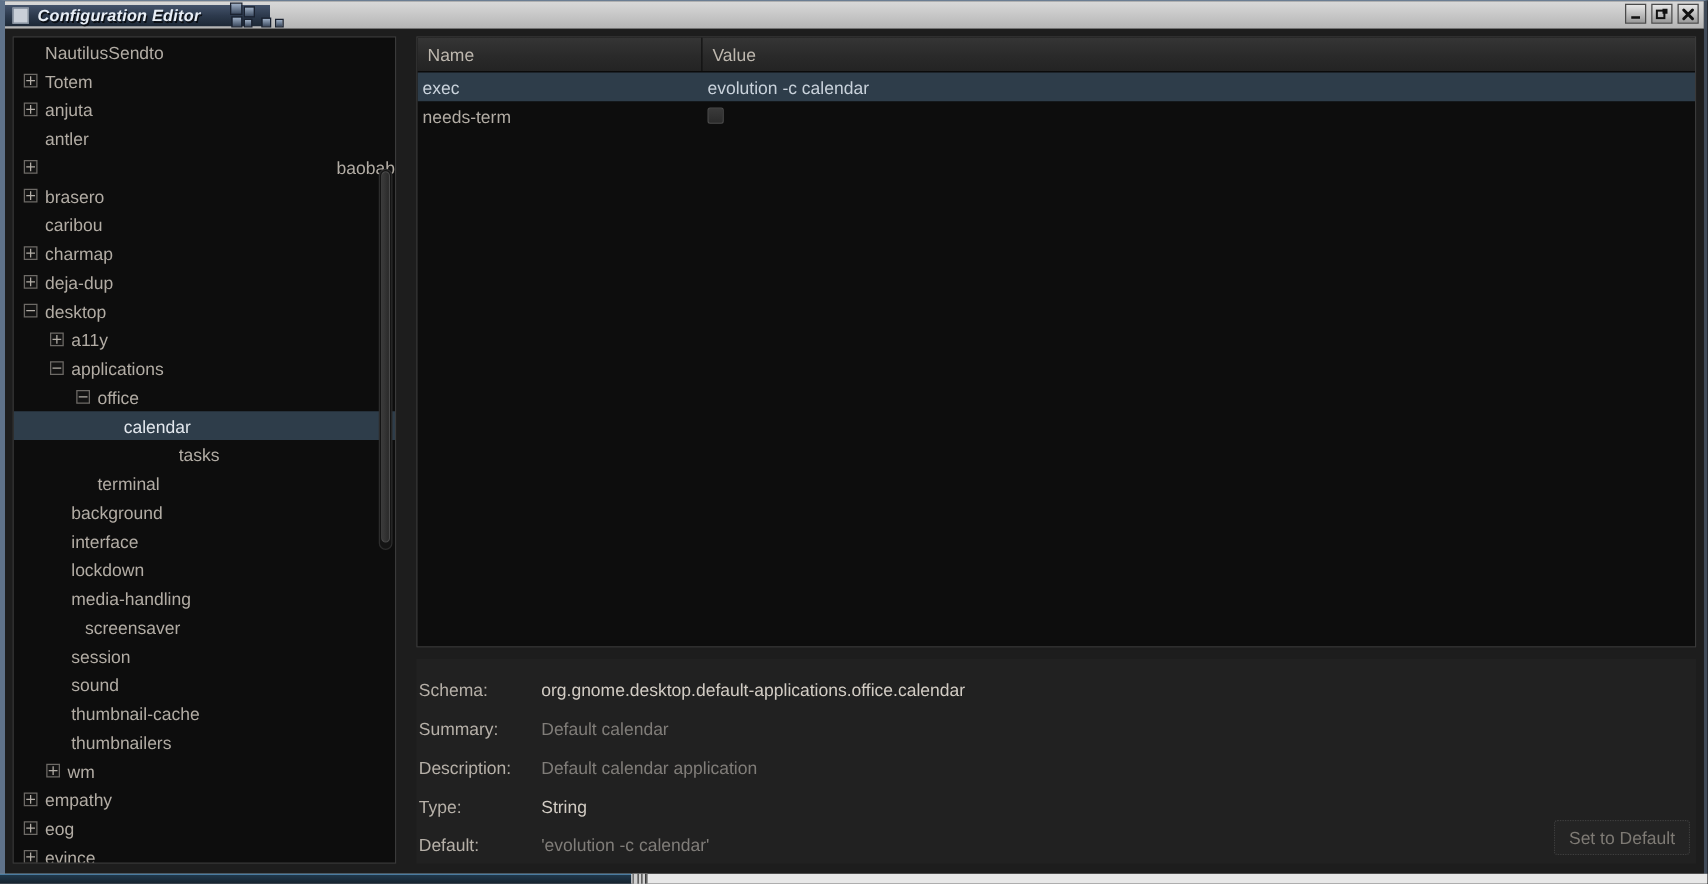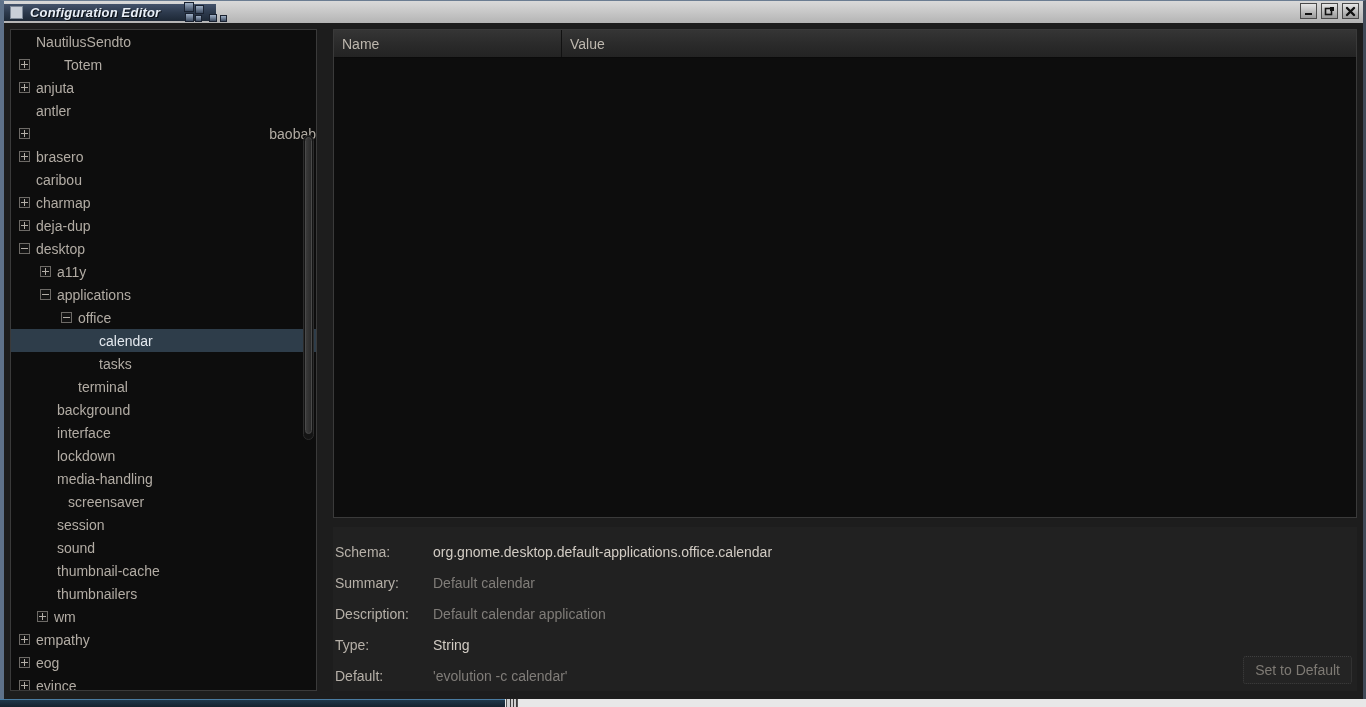--- a/index.html
+++ b/index.html
@@ -239,21 +239,21 @@
   </div>
 
   <div id="content">
 
     <div id="tree-pane">
       <div id="tree-list">
           <div class="tree-row" style="padding-left: 8px;">
             <span class="expander none"></span>
             <span>NautilusSendto</span>
           </div>
-          <div class="tree-row" style="padding-left: 8px; gap: 28px;">
+          <div class="tree-row" style="padding-left: 8px;">
             <span class="expander plus"></span>
             <span>Totem</span>
           </div>
           <div class="tree-row" style="padding-left: 8px;">
             <span class="expander plus"></span>
             <span>anjuta</span>
           </div>
           <div class="tree-row" style="padding-left: 8px;">
             <span class="expander none"></span>
             <span>antler</span>
@@ -291,21 +291,21 @@
             <span>applications</span>
           </div>
           <div class="tree-row" style="padding-left: 50px;">
             <span class="expander minus"></span>
             <span>office</span>
           </div>
           <div class="tree-row selected" style="padding-left: 71px;">
             <span class="expander none"></span>
             <span>calendar</span>
           </div>
-          <div class="tree-row" style="padding-left: 71px;">
+          <div class="tree-row" style="padding-left: 71px; margin-left: 44px;">
             <span class="expander none"></span>
             <span>tasks</span>
           </div>
           <div class="tree-row" style="padding-left: 50px;">
             <span class="expander none"></span>
             <span>terminal</span>
           </div>
           <div class="tree-row" style="padding-left: 29px;">
             <span class="expander none"></span>
             <span>background</span>
@@ -364,20 +364,32 @@
       </div>
     </div>
 
     <div id="right-pane">
 
       <div id="table-box">
         <div id="table-header">
           <div class="th name">Name</div>
           <div class="th value">Value</div>
         </div>
+        <div id="table-body">
+            <div class="trow selected">
+              <div class="cell-name">exec</div>
+              <div class="cell-value">evolution -c calendar</div>
+            </div>
+            <div class="trow">
+              <div class="cell-name">needs-term</div>
+              <div class="cell-value">
+                <span class="checkbox"></span>
+              </div>
+            </div>
+          </div>
       </div>
 
       <div id="details">
         <div id="details-rows">
             <div class="detail-row">
               <div class="d-label">Schema:</div>
               <div class="d-value">org.gnome.desktop.default-applications.office.calendar</div>
             </div>
             <div class="detail-row">
               <div class="d-label">Summary:</div>

